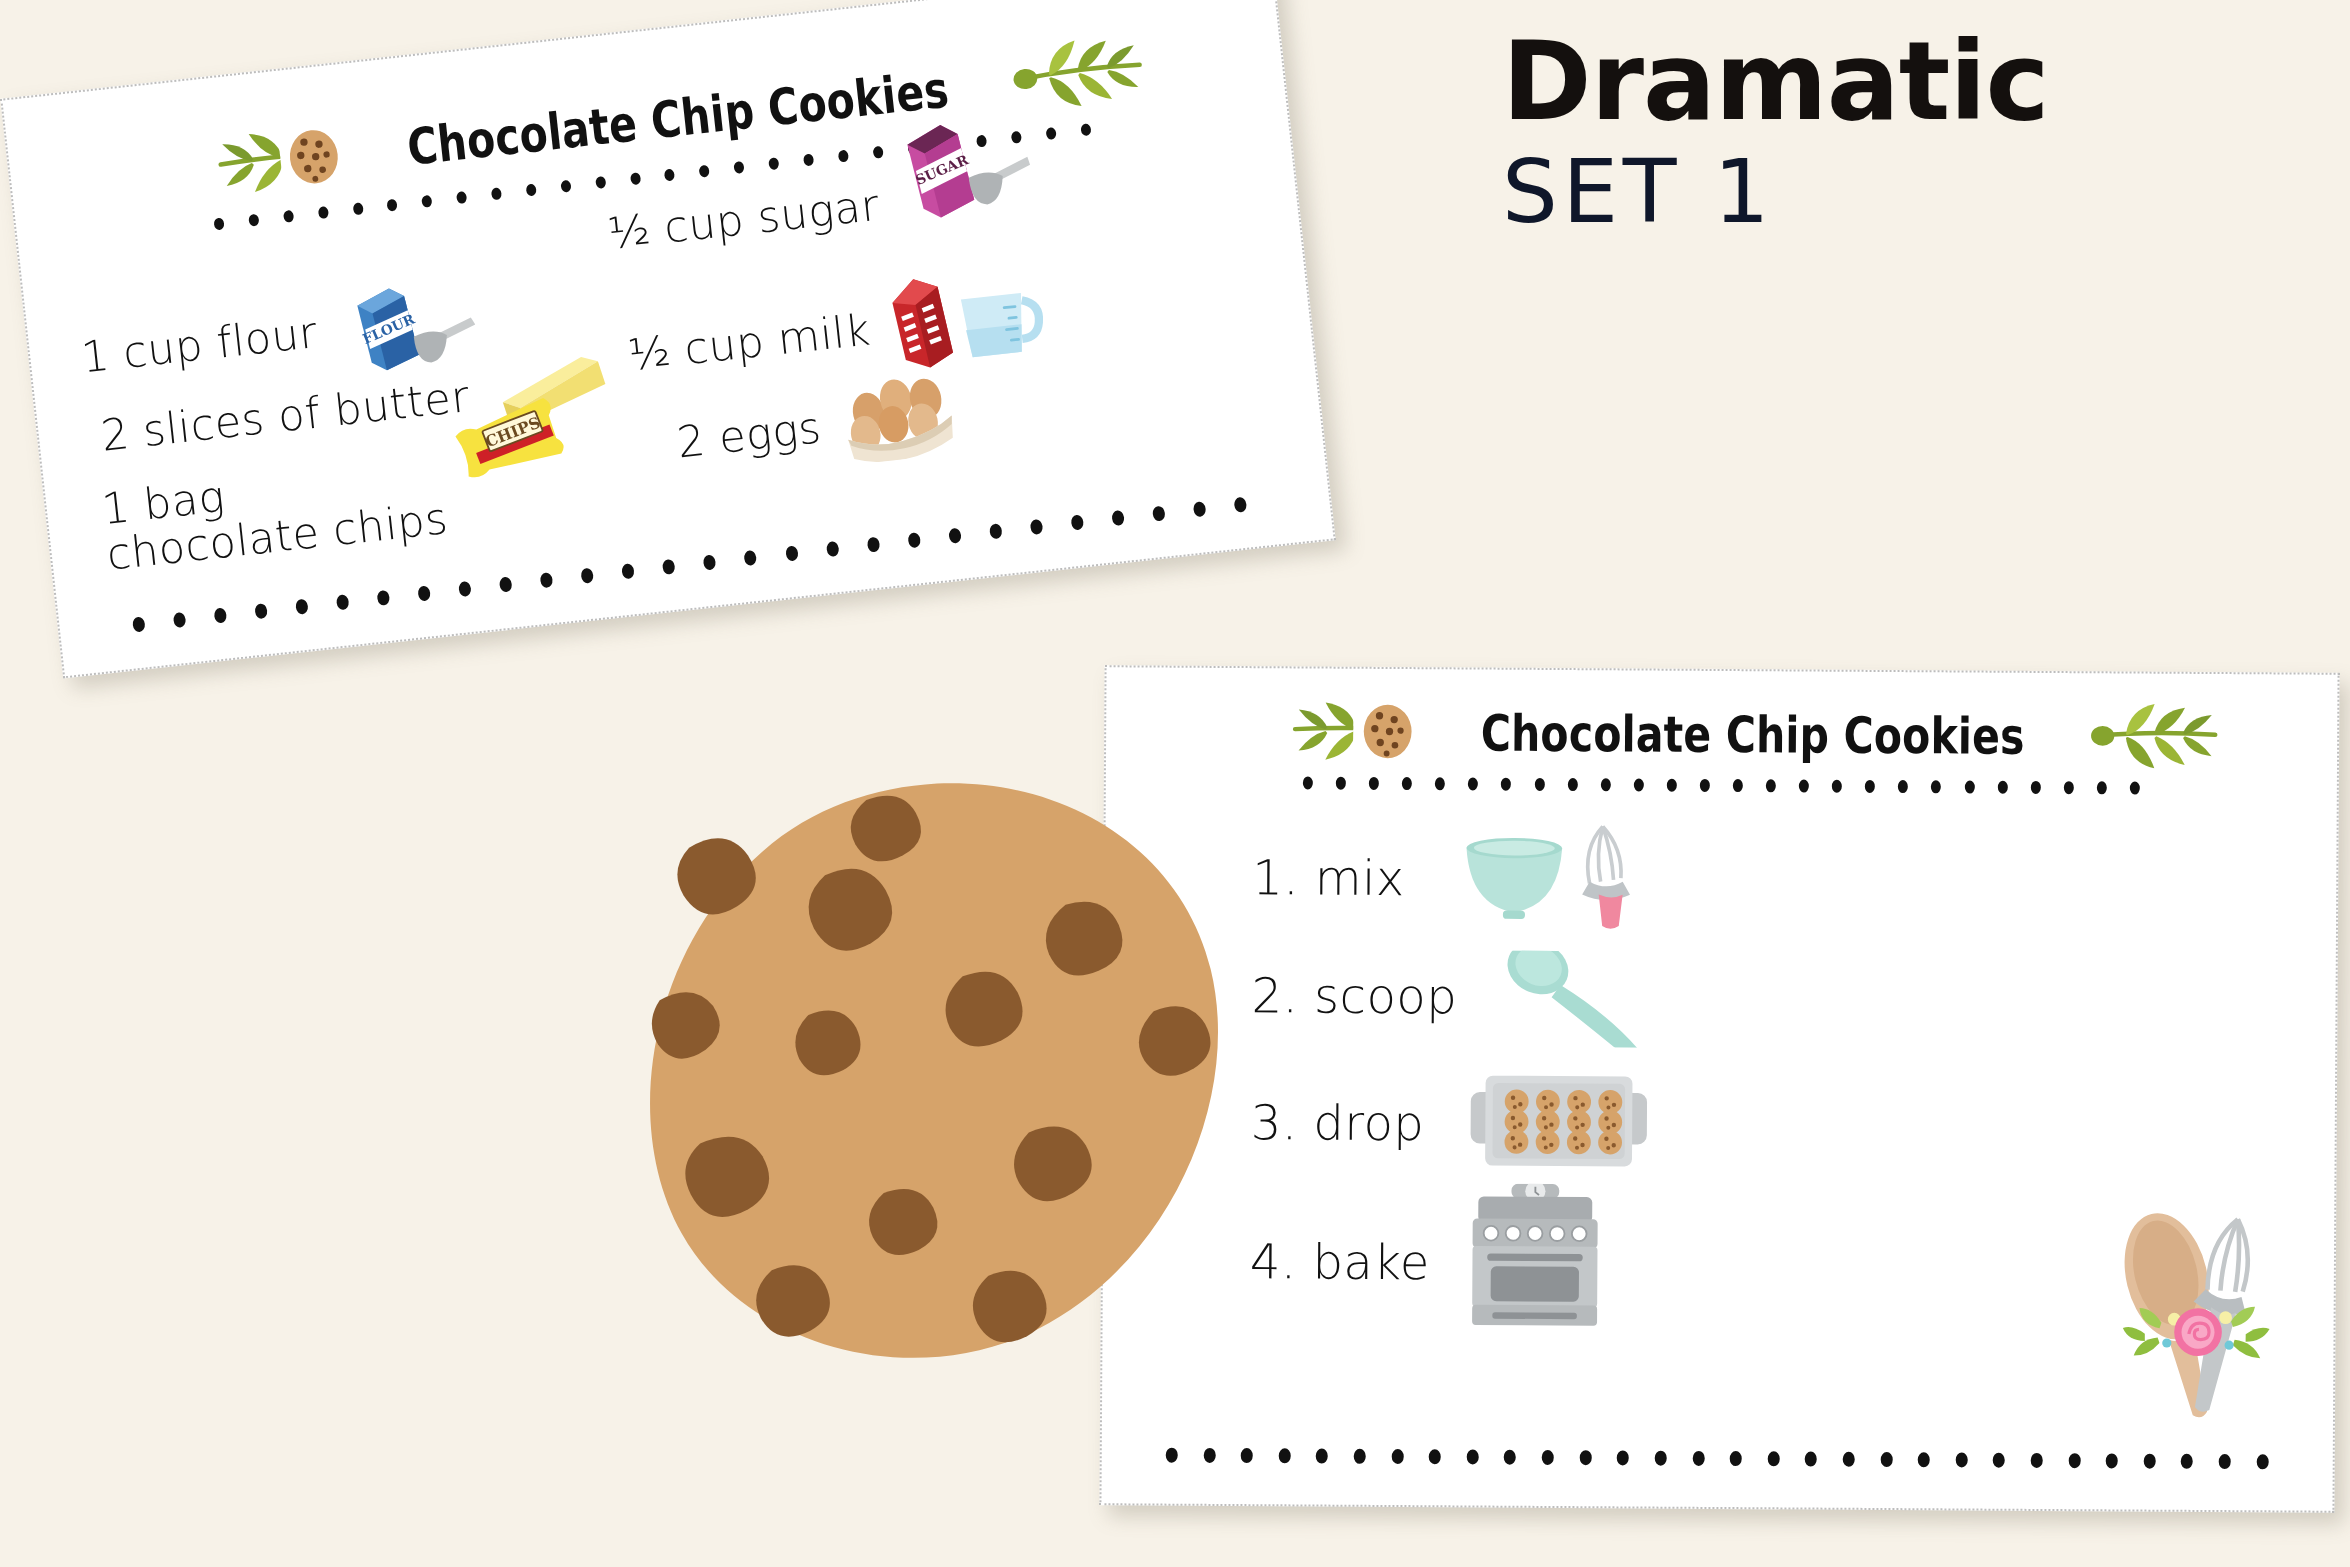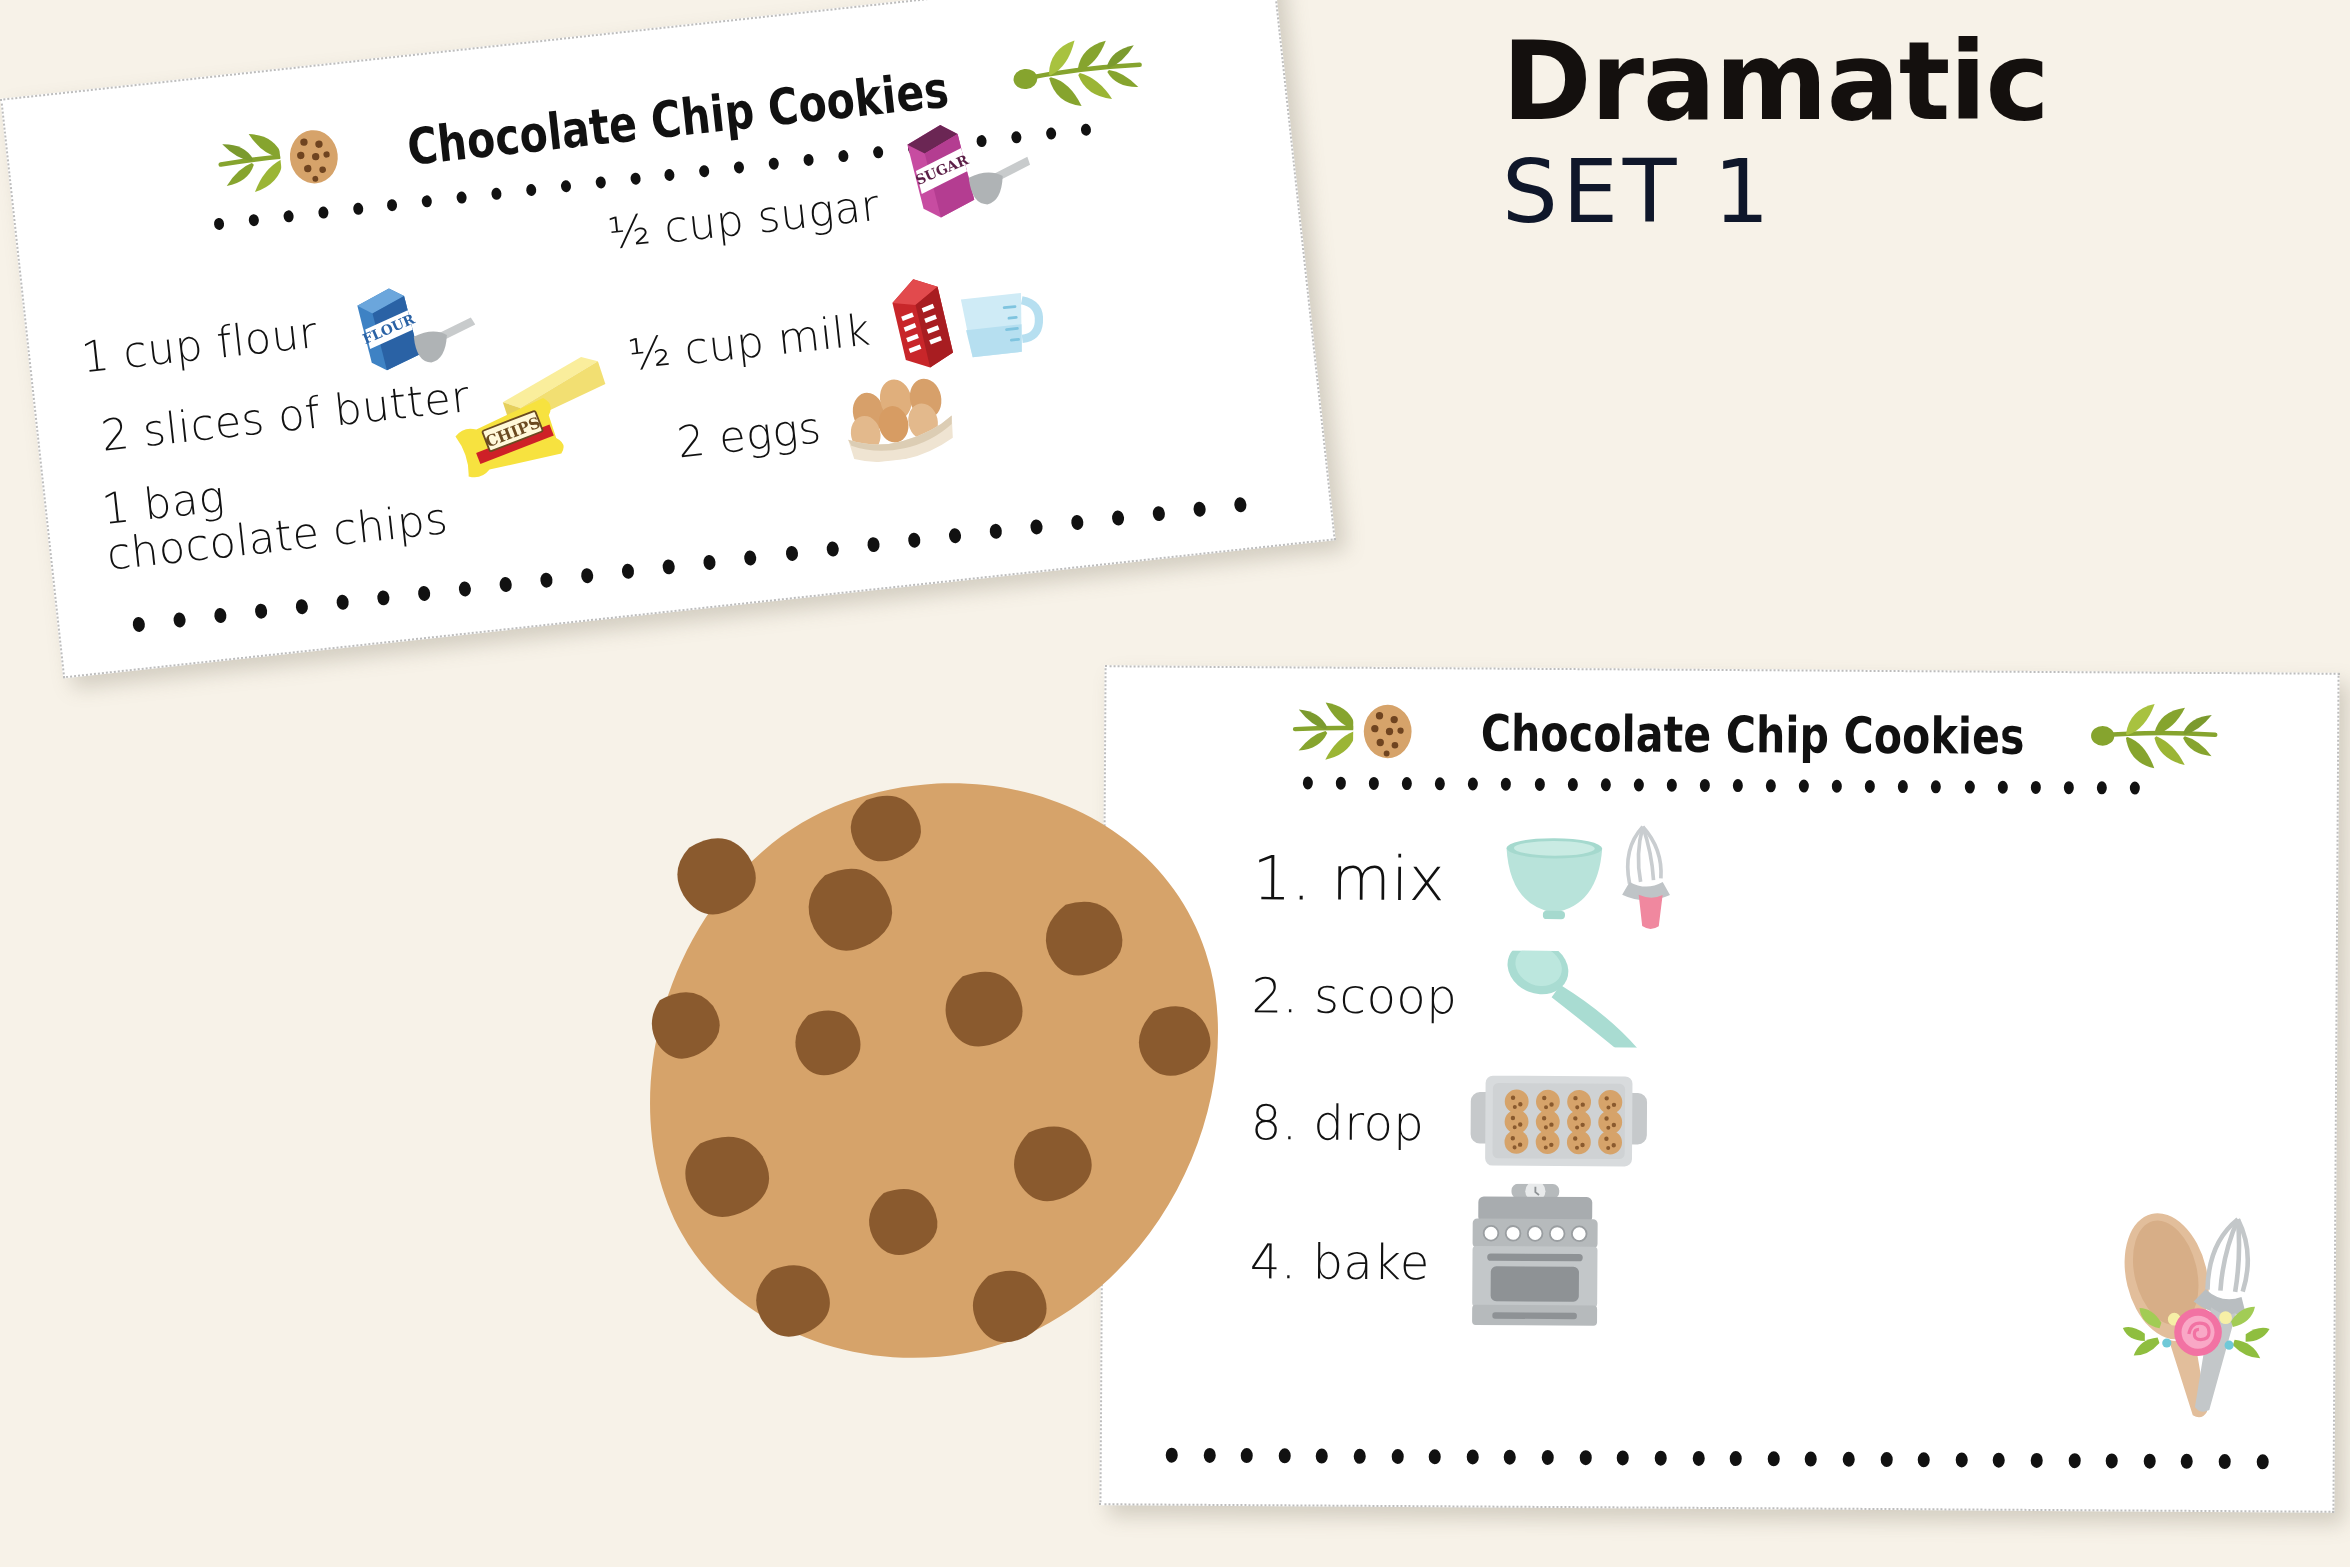--- a/index.html
+++ b/index.html
@@ -386,21 +386,21 @@
           <i style="width: 10px; height: 13px;"></i>
           <i style="width: 10px; height: 13px;"></i>
           <i style="width: 10px; height: 13px;"></i>
           <i style="width: 10px; height: 13px;"></i>
           <i style="width: 10px; height: 13px;"></i>
           <i style="width: 10px; height: 13px;"></i>
           <i style="width: 10px; height: 13px;"></i>
         </div>
 
       <div class="row" style="left:147px;top:154px;">
-        <span class="hand" style="font-size:61px;">1. mix</span>
+        <span class="hand" style="font-size:48px;">1. mix</span>
         <span class="icon" style="margin-left:50px;margin-top:-7.3px;">
           <svg width="184" height="116" viewBox="0 0 200 126">
             <path d="M12 34 q50 -14 104 0 q-4 62 -52 70 q-48 -8 -52 -70Z" fill="#B8E3DA"></path>
             <ellipse cx="64" cy="34" rx="52" ry="11" fill="#A5D9CE"></ellipse>
             <ellipse cx="64" cy="34" rx="44" ry="8" fill="#C9EBE3"></ellipse>
             <rect x="52" y="102" width="24" height="9" rx="4" fill="#A5D9CE"></rect>
             <g stroke="#C9CDD0" stroke-width="4" fill="none">
               <path d="M160 10 q-22 24 -14 62"></path>
               <path d="M160 10 q-8 30 -2 60"></path>
               <path d="M160 10 q10 28 12 58"></path>
@@ -419,21 +419,21 @@
             <g transform="rotate(22 95 52)">
               <ellipse cx="44" cy="36" rx="34" ry="28" fill="#A9DCD2"></ellipse>
               <ellipse cx="44" cy="34" rx="26" ry="21" fill="#BCE7DE"></ellipse>
               <path d="M74 44 q60 10 104 32 q6 10 -6 14 q-52 -16 -102 -30Z" fill="#A9DCD2"></path>
             </g>
           </svg>
         </span>
       </div>
 
       <div class="row" style="left:147px;top:399px;">
-        <span class="hand" style="font-size:48px;">8. drop</span>
+        <span class="hand" style="font-size:48px;">3. drop</span>
         <span class="icon" style="margin-left:42px;margin-top:-3.7px;">
           <svg width="184" height="112" viewBox="0 0 200 122">
             <rect x="4" y="30" width="192" height="56" rx="10" fill="#C6C9CB"></rect>
             <rect x="20" y="12" width="160" height="98" rx="8" fill="#D8DBDD"></rect>
             <rect x="28" y="20" width="144" height="82" rx="6" fill="#CFD2D4"></rect>
             <g fill="#D6A36A">
               <circle cx="54" cy="40" r="13"></circle>
                 <circle cx="88" cy="40" r="13"></circle>
               <circle cx="122" cy="40" r="13"></circle>
                 <circle cx="156" cy="40" r="13"></circle>

